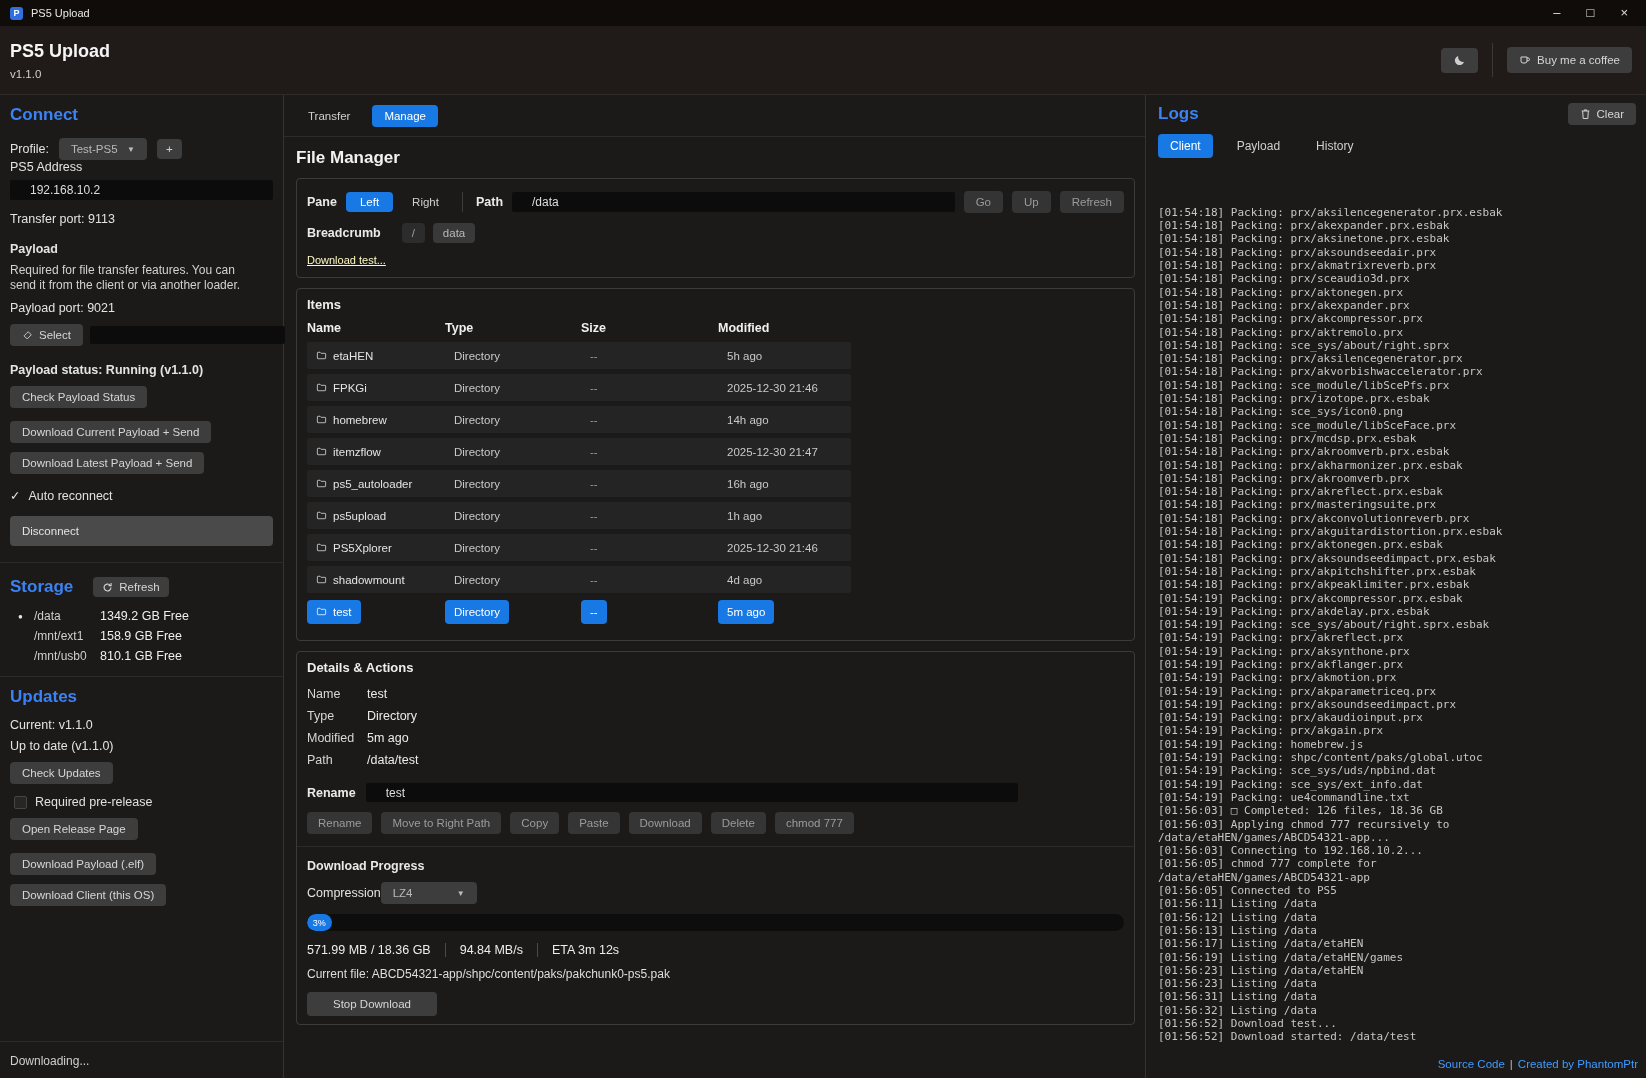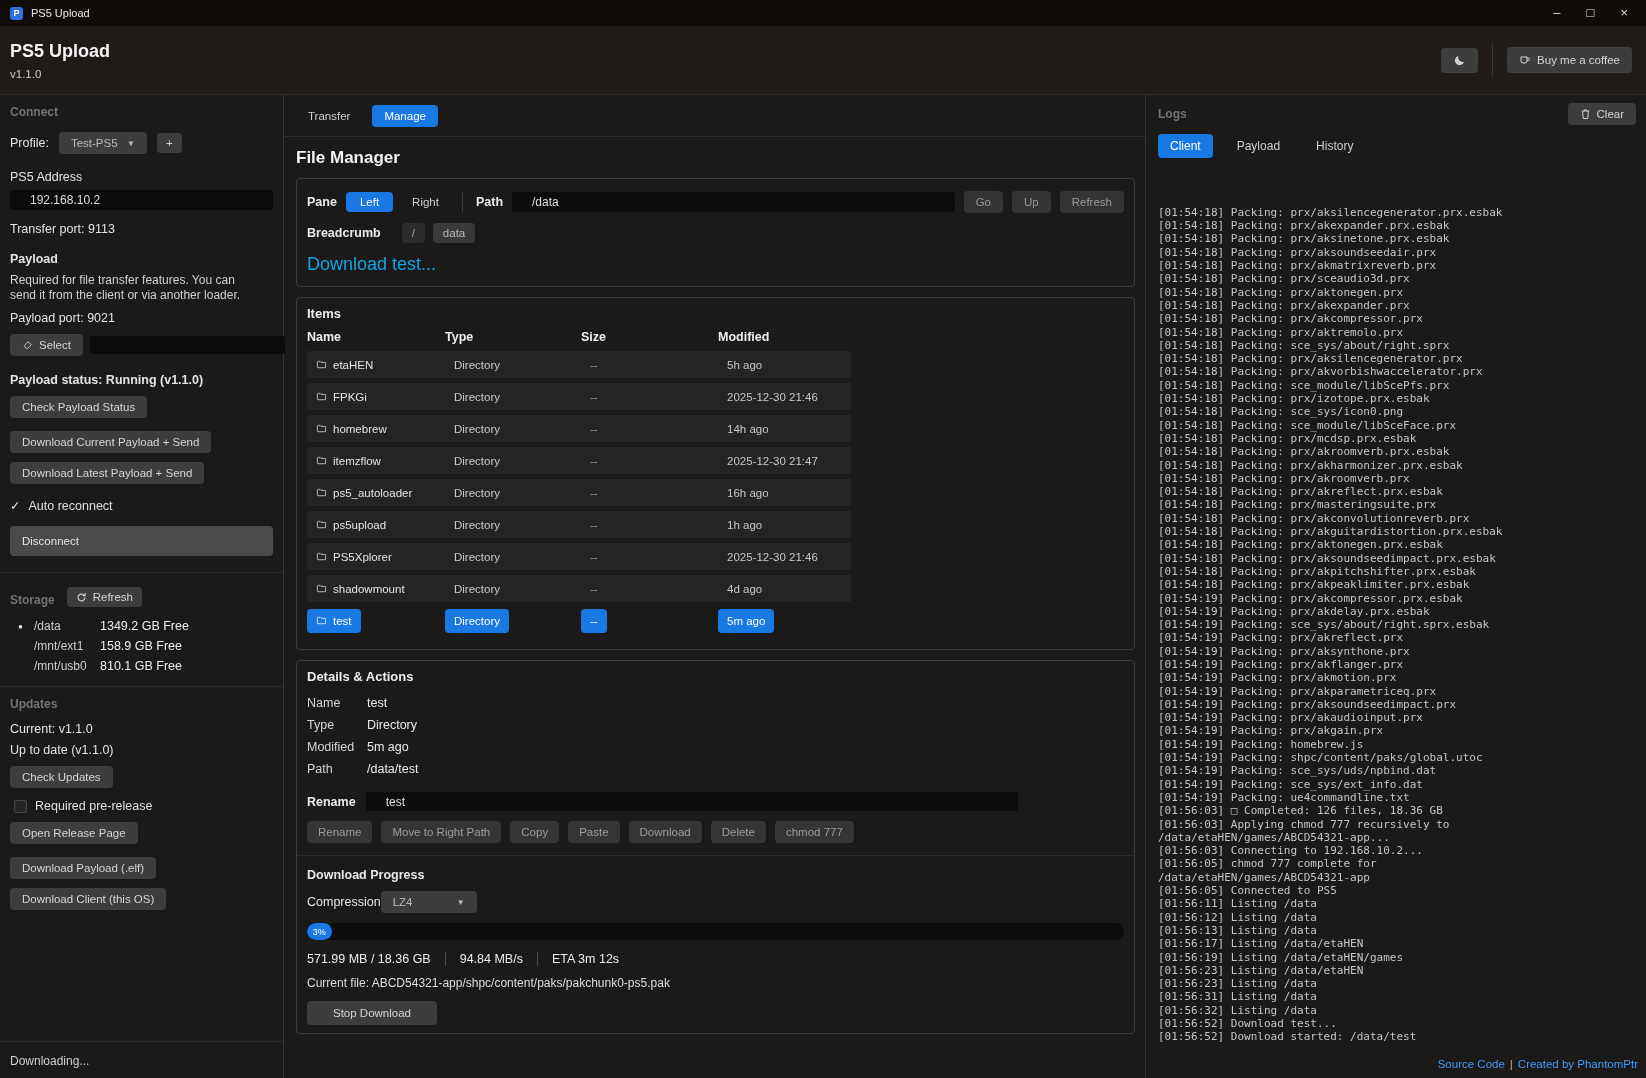--- a/index.html
+++ b/index.html
@@ -25,21 +25,21 @@
 
   
   .btn { background:#3d3d3d; border:none; border-radius:4px; color:#d6d6d6; font-size:11.5px;
          font-family:"Liberation Sans", sans-serif; padding:5px 12px; display:inline-flex; align-items:center; gap:6px; cursor:pointer; }
   .btn.blue { background:#1878e4; color:#fff; }
   .btn.muted { color:#9b9b9b; background:#343434; }
   .btn.ghost { background:transparent; color:#cfcfcf; }
   .btn.disabled { background:#2e2e2e; color:#8b8b8b; }
   .input { background:#0c0c0c; border:none; border-radius:2px; color:#ddd; font-size:12px; padding:2px 20px; height:20px;
            font-family:"Liberation Sans", sans-serif; }
-  .sec-title { font-size:12px; font-weight:600; color:#737373; }
+  .sec-title { font-size:17px; font-weight:600; color:#3b82f6; }
   .hr { border-top:1px solid #2d2b29; }
   .caret { font-size:8px; color:#bdbdbd; }
 
   
   .columns { flex:1; display:flex; min-height:0; }
 
   
   .sidebar { width:284px; border-right:1px solid #333; padding:10px 10px 6px 10px; display:flex; flex-direction:column; }
   .sidebar .hr { margin:10px -10px; }
   .row { display:flex; align-items:center; }
@@ -60,21 +60,21 @@
   .tabs-row { display:flex; align-items:center; gap:10px; }
   .center .hr { margin:9px -10px 0 -12px; }
   .fm-title { font-size:17px; font-weight:600; color:#f2f2f2; margin-top:11px; }
   .panel { border:1px solid #3b3b3b; border-radius:4px; padding:8px 10px; margin-top:10px; }
   .pane-row { display:flex; align-items:center; gap:9px; height:30px; }
   .pane-lbl { font-size:12.5px; font-weight:600; color:#eaeaea; }
   .pane-vdiv { width:1px; height:20px; background:#3c3c3c; margin:0 4px; }
   .crumbs { display:flex; gap:8px; align-items:center; }
   .crumb { background:#2c2c2c; color:#9d9d9d; font-size:11.5px; border-radius:4px; padding:4px 10px; cursor:pointer; }
   .crumb + .crumb { background:#393939; color:#b9b9b9; }
-  .pane-status { font-size:18px; color:#0ea5e9; padding:5px 0 3px 0; }
+  .pane-status { font-size:11px; color:#fef9c3; padding:5px 0 3px 0;text-decoration:underline; }
 
   .items-title { font-size:13px; color:#ededed; font-weight:600; }
   .tgrid { display:grid; grid-template-columns:138px 136px 137px 133px; width:544px; }
   .thead { margin-top:9px; }
   .th { font-size:12.5px; font-weight:600; color:#efefef; }
   .tbody { margin-top:7px; }
   .item-row { display:grid; grid-template-columns:138px 136px 137px 133px; width:544px; height:27px; align-items:center;
               background:#242424; border-radius:2px; margin-bottom:5px; cursor:pointer; }
   .cell { display:flex; }
   .chip { display:inline-flex; align-items:center; gap:6px; padding:0 9px; height:24px; border-radius:4px;
@@ -170,21 +170,21 @@
 
       <div class="row" style="margin-top:13px; gap:10px;">
         <span class="lbl">Profile:</span>
         <button class="btn" style="width:88px; justify-content:space-between; color:#b9b9b9;">
           <span>Test-PS5</span>
           <span class="caret">▼</span>
         </button>
         <button class="btn" style="padding:4px 9px;">+</button>
       </div>
 
-      <div class="lbl" style="margin-top:16px;">PS5 Address</div>
+      <div class="lbl" style="margin-top:0;">PS5 Address</div>
       <input class="input" style="width: 100%; margin-top: 6px;" value="192.168.10.2">
 
       <div class="lbl" style="margin-top:12px;">Transfer port: 9113</div>
 
       <div class="lbl" style="margin-top:16px; font-weight:600;">Payload</div>
       <div class="small-note">
         <div>Required for file transfer features. You can</div>
         <div>send it from the client or via another loader.</div>
       </div>
       <div class="lbl" style="margin-top:8px;">Payload port: 9021</div>
@@ -209,21 +209,21 @@
 
       <div class="check-row">
         <span style="color:#e8e8e8;">✓</span>
         <span>Auto reconnect</span>
       </div>
 
       <button class="btn side-btn" style="width:100%; height:30px; background:#4a4a4a; color:#e3e3e3; justify-content:flex-start; margin-top:13px;text-align:right;">Disconnect</button>
 
       <div class="hr" style="margin-top:16px;"></div>
 
-      <div class="row" style="gap:12px; margin-top:4px;align-items:flex-end;">
+      <div class="row" style="gap:20px; margin-top:4px;align-items:flex-end;">
         <span class="sec-title">Storage</span>
         <button class="btn" style="padding:4px 9px;">
           <span>
             <svg width="11" height="11" viewBox="0 0 16 16">
                 <path d="M13 8a5 5 0 1 1-1.6-3.7" fill="none" stroke="#d6d6d6" stroke-width="1.6"></path>
                 <path d="M13.2 1.6v3.6H9.6" fill="none" stroke="#d6d6d6" stroke-width="1.6"></path>
               </svg>
           </span>
           <span>Refresh</span>
         </button>

